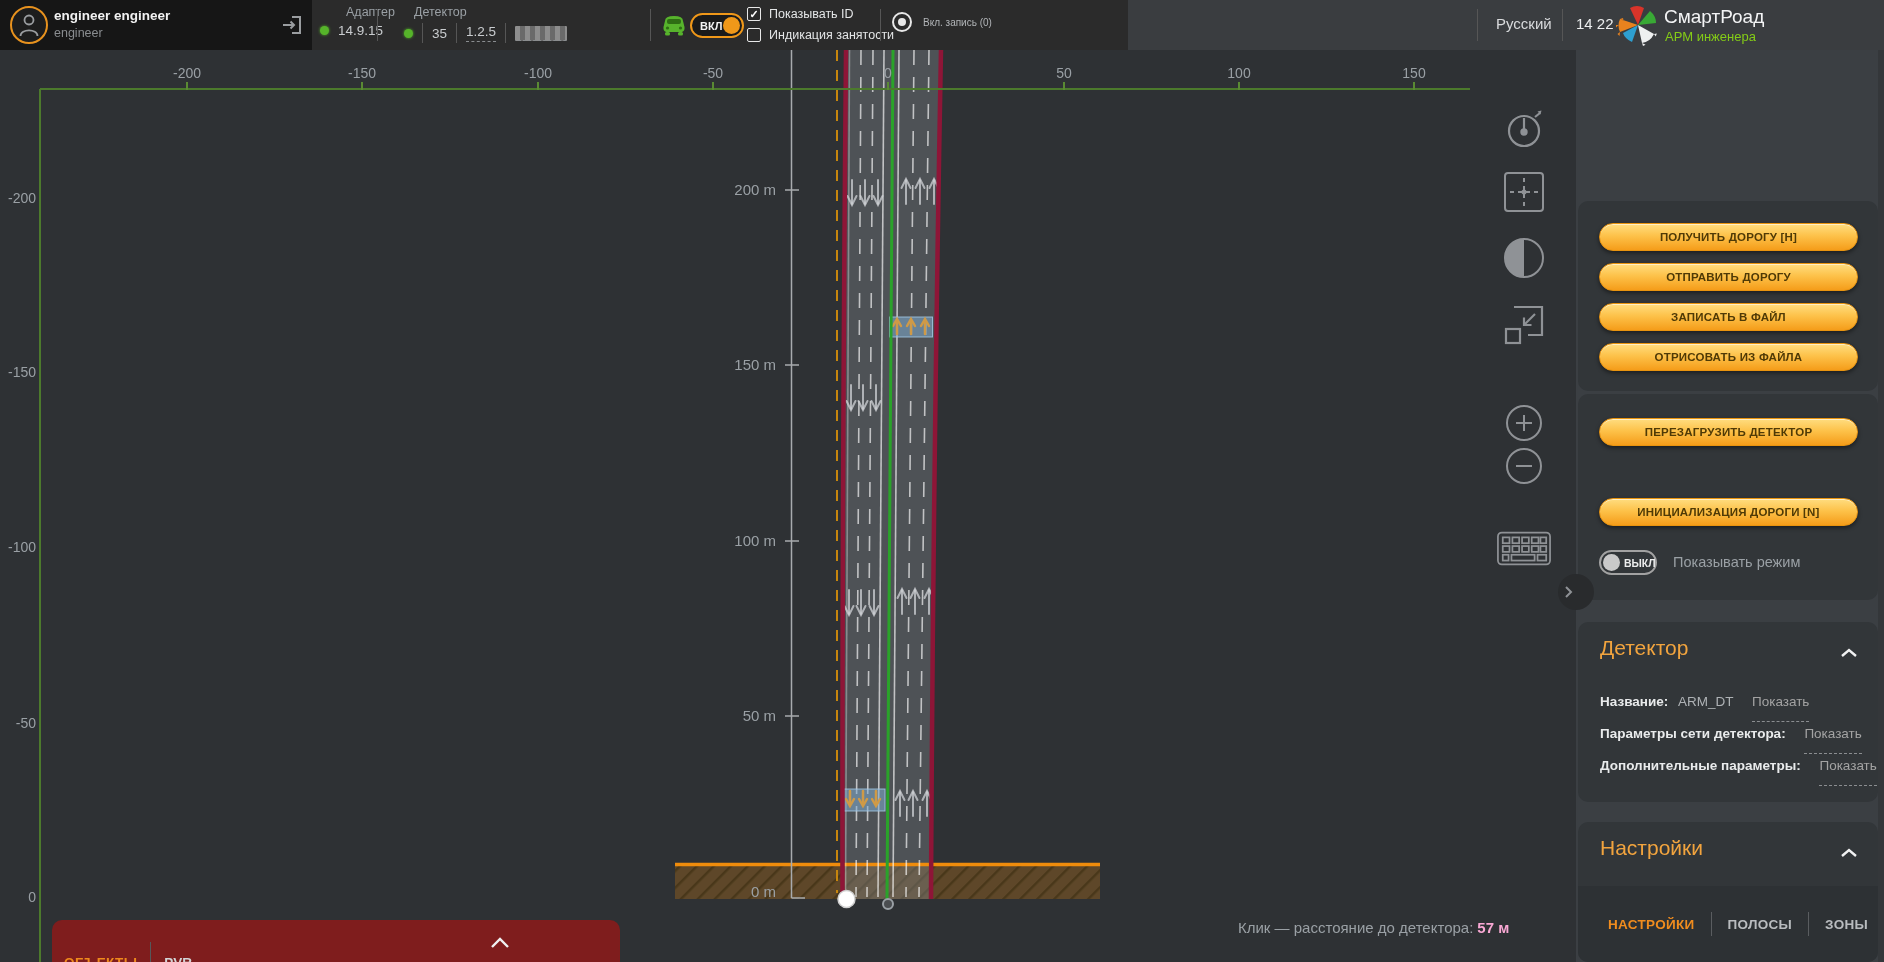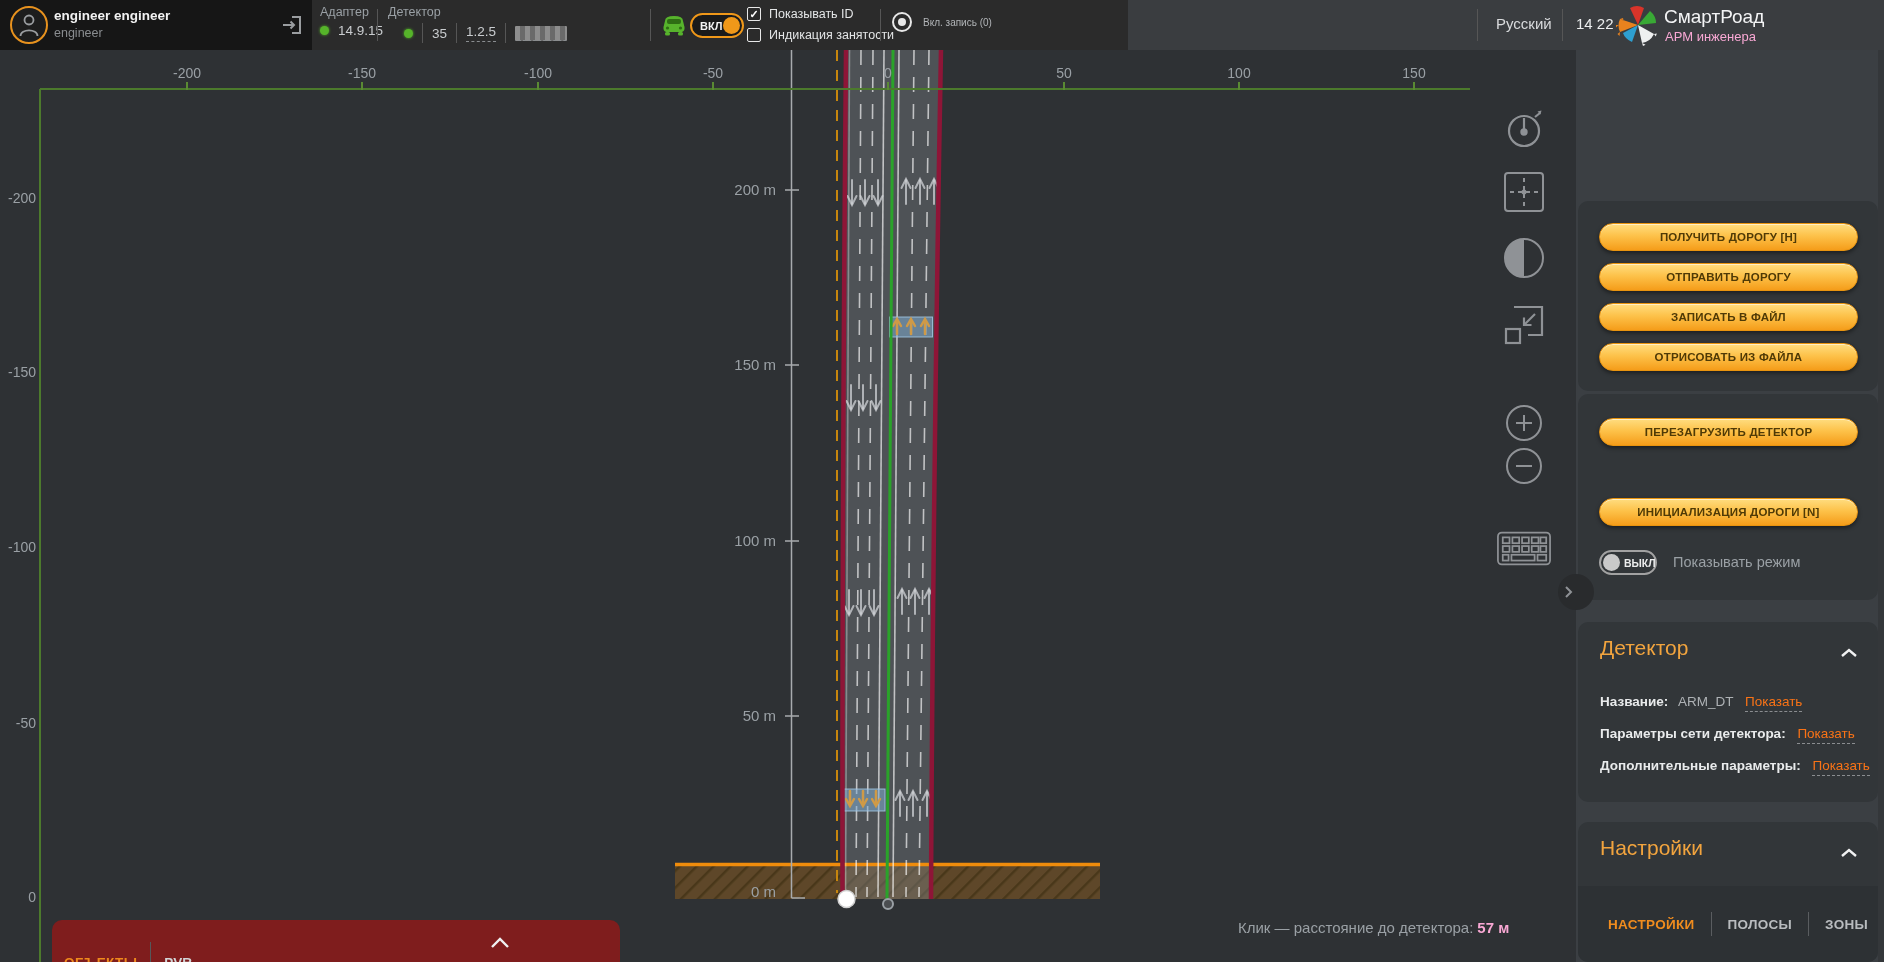--- a/index.html
+++ b/index.html
@@ -9,21 +9,21 @@
 
   
   #topbar { position:absolute; left:0; top:0; width:1884px; height:50px; background:#2b2b2b; z-index:20; }
   #topbar-left { position:absolute; left:0; top:0; width:312px; height:50px; background:#161616; }
   #topbar-right { position:absolute; left:1128px; top:0; width:756px; height:50px; background:#3a3d40; }
   #avatar { position:absolute; left:10px; top:6px; width:38px; height:38px; border:2px solid #e8921e;
             border-radius:50%; background:#1d1d1d; display:flex; align-items:center; justify-content:center; }
   #user-name { position:absolute; left:54px; top:8px; font-size:13.5px; font-weight:bold; color:#f2f2f2; }
   #user-role { position:absolute; left:54px; top:26px; font-size:12.5px; color:#8a8d90; }
   .vdiv { position:absolute; top:9px; width:1px; height:32px; background:#565656; }
-  .tb-label { position:absolute; top:5px; font-size:12.5px; color:#9aa0a5; }
+  .tb-label { position:absolute; top:5px; font-size:12.5px; color:#9aa0a5;margin-left:26px; }
   .tb-row { position:absolute; top:23px; display:flex; align-items:center; gap:9px; }
   .gdot { width:9px; height:9px; border-radius:50%; background:#56b42a; box-shadow:0 0 3px #56b42a; }
   .tb-val { font-size:13.5px; color:#c9cccf; }
   .mini-div { width:1px; height:20px; background:#565656; }
   .dashed-u { border-bottom:1px dashed #8a8d90; padding-bottom:2px; }
   #redacted { width:52px; height:15px; filter:blur(.6px); border-radius:1px;
     background:repeating-linear-gradient(90deg,#8d8d8d 0 5px,#6a6a6a 5px 10px),
                repeating-linear-gradient(0deg,rgba(190,190,190,.55) 0 5px,rgba(90,90,90,.55) 5px 10px); }
   #toggle-on { position:absolute; left:690px; top:13px; width:54px; height:25px; border:2px solid #f09819;
                border-radius:13px; background:#1b1b1b; display:flex; align-items:center; }
@@ -33,21 +33,21 @@
          align-items:center; justify-content:center; color:#fff; font-size:11px; font-weight:bold; background:transparent; }
   .chk-row { position:absolute; left:747px; display:flex; align-items:center; gap:8px; }
   .chk-label { font-size:12.5px; color:#e3e5e6; }
   #record-wrap { position:absolute; left:892px; top:12px; display:flex; align-items:center; gap:11px; }
   #record-icon { width:20px; height:20px; border:2px solid #e8e8e8; border-radius:50%; display:flex; align-items:center; justify-content:center; }
   #record-icon i { width:8px; height:8px; border-radius:50%; background:#e8e8e8; }
   #record-label { font-size:10px; color:#b2b5b8; }
   #lang { position:absolute; left:1496px; top:15px; font-size:15px; color:#d9dbdd; }
   #clock { position:absolute; left:1576px; top:15px; font-size:15px; color:#eceeef; }
   #brand-name { position:absolute; left:1664px; top:6px; font-size:19px; color:#f3f4f5; }
-  #brand-sub { position:absolute; left:1665px; top:29px; font-size:13px; color:#f9a8d4; }
+  #brand-sub { position:absolute; left:1665px; top:29px; font-size:13px; color:#84cc16; }
 
   
   #canvas-svg { position:absolute; left:0; top:0; z-index:1; }
   #status-line { position:absolute; left:1238px; top:919px; font-size:15px; color:#9aa0a5; z-index:4; }
   #status-line b { color:#f9a8d4; font-weight:bold; margin-left:4px; }
 
   
   .tool { position:absolute; left:1496px; width:56px; display:flex; justify-content:center; z-index:5; }
 
   
@@ -75,21 +75,21 @@
     box-shadow:0 2px 4px rgba(0,0,0,.45), inset 0 1px 0 rgba(255,255,255,.55);
     display:flex; align-items:center; justify-content:center; font-family:"Liberation Sans",sans-serif; }
   #adv-toggle { position:absolute; left:21px; top:156px; width:58px; height:25px; border:2px solid #a2a2a2;
     border-radius:13px; display:flex; align-items:center; }
   #adv-toggle .knob { position:absolute; left:2px; width:17px; height:17px; border-radius:50%; background:#c9c9c9; }
   #adv-toggle .txt { color:#eceded; font-size:10.5px; font-weight:bold; margin-left:23px; }
   #adv-label { position:absolute; left:95px; top:160px; font-size:14.5px; color:#9aa0a5; }
   .det-row { position:absolute; left:22px; font-size:13.5px; color:#e9ebec; white-space:nowrap; }
   .det-row .lbl { font-weight:bold; }
   .det-row .val { color:#aeb2b5; margin-left:6px; }
-  .det-row .link { color:#f97316; margin-left:8px; border-bottom:1px dashed #8a8d90; padding-bottom:2px; }
+  .det-row .link { color:#a3a3a3; margin-left:15px; border-bottom:1px dashed #8a8d90; padding-bottom:12px; }
   #tabs-strip { position:absolute; left:0; top:64px; width:300px; height:76px; background:#2d3134;
      display:flex; align-items:center; }
   .tab { font-size:13.5px; font-weight:bold; color:#b9bcbf; letter-spacing:.3px; }
   .tab.active { color:#f08c1e; }
   .tab-div { width:1px; height:24px; background:#5a5d60; margin:0 16px; }
   svg text { font-family:"Liberation Sans",sans-serif; }
 </style>
 </head>
 <body>
 

